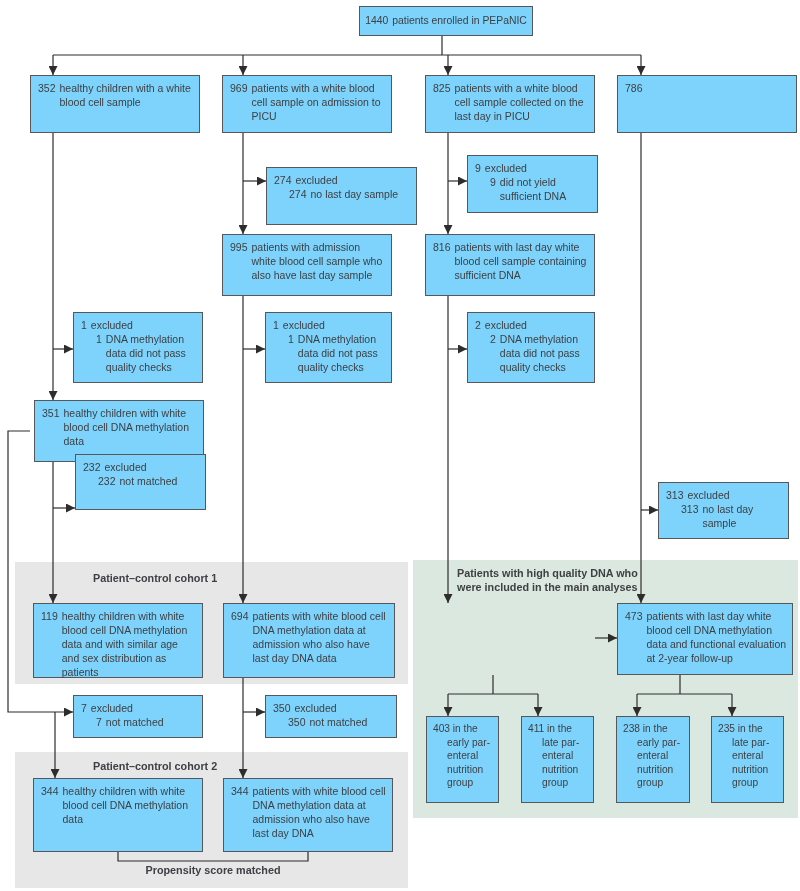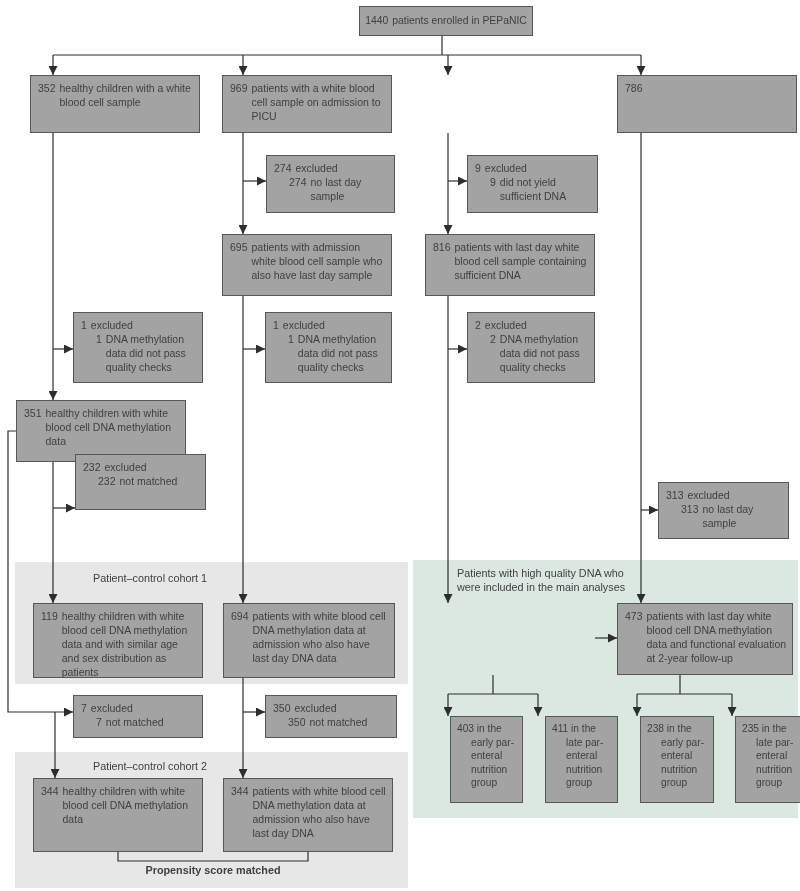--- a/index.html
+++ b/index.html
@@ -10,31 +10,31 @@
     --text:#3f4043;
   }
   html,body{margin:0;padding:0;background:#fff;}
   body{font-family:"Liberation Sans",sans-serif;color:var(--text);}
   .canvas{position:relative;width:800px;height:891px;background:#ffffff;overflow:hidden;}
   .region{position:absolute;z-index:1;}
   .region.gray{background:var(--region-gray);}
   .region.green{background:var(--region-green);}
   svg.lines{position:absolute;left:0;top:0;z-index:2;pointer-events:none;}
   .ln{stroke:var(--line);stroke-width:1.2;fill:none;}
-  .region-header{position:absolute;z-index:3;font-weight:normal;font-size:10.8px;line-height:1.32;white-space:pre-line;}
-  .box{position:absolute;z-index:3;background:#a3a3a3;border:1.4px solid var(--box-border);
+  .region-header{position:absolute;z-index:3;font-weight:bold;font-size:10.8px;line-height:1.32;white-space:pre-line;}
+  .box{position:absolute;z-index:3;background:#7dd3fc;border:1.4px solid var(--box-border);
        box-sizing:border-box;display:flex;align-items:flex-start;
        padding:6px 5px 4px 7px;font-size:10.5px;line-height:1.33;}
   .num{margin-right:4px;white-space:nowrap;}
   .txt{flex:1;min-width:0;}
   .box.center{justify-content:center;align-items:center;padding:2px;white-space:nowrap;font-size:10.4px;}
   .box.excl{display:block;}
   .excl-line{display:flex;}
   .excl-sub{margin-left:15px;}
-  .box.small{padding:5px 2px 4px 6px;font-size:10.2px;display:block;margin-left:24px;}
+  .box.small{padding:5px 2px 4px 6px;font-size:10.2px;display:block;}
   .hang{white-space:pre-line;padding-left:14px;text-indent:-14px;display:block;}
   .footnote{position:absolute;z-index:3;font-size:10.8px;text-align:center;font-weight:bold;}
 </style>
 </head>
 <body>
 
 <div class="canvas">
 
   <div class="region gray" style="left:15px;top:562px;width:393px;height:122px"></div>
   <div class="region green" style="left:413px;top:560px;width:385px;height:258px"></div>
@@ -88,25 +88,29 @@
   </div>
 
   <div class="box" style="left:30px;top:75px;width:170px;height:58px">
     <span class="num">352</span>
     <span class="txt">healthy children with a white blood cell sample</span>
   </div>
   <div class="box" style="left:222px;top:75px;width:170px;height:58px">
     <span class="num">969</span>
     <span class="txt">patients with a white blood cell sample on admission to PICU</span>
   </div>
+  <div class="box" style="left:425px;top:75px;width:170px;height:58px">
+    <span class="num">825</span>
+    <span class="txt">patients with a white blood cell sample collected on the last day in PICU</span>
+  </div>
   <div class="box" style="left:617px;top:75px;width:180px;height:58px">
     <span class="num">786</span>
   </div>
 
-  <div class="box excl" style="left:266px;top:155px;width:129px;height:58px">
+  <div class="box excl" style="left:266px;top:167px;width:151px;height:58px">
     <div class="excl-line">
         <span class="num">274</span>
         <span>excluded</span>
       </div>
     <div class="excl-line excl-sub">
         <span class="num">274</span>
         <span class="txt">no last day sample</span>
       </div>
   </div>
   <div class="box excl" style="left:467px;top:155px;width:131px;height:58px">
@@ -114,21 +118,21 @@
         <span class="num">9</span>
         <span>excluded</span>
       </div>
     <div class="excl-line excl-sub">
         <span class="num">9</span>
         <span class="txt">did not yield sufficient DNA</span>
       </div>
   </div>
 
   <div class="box" style="left:222px;top:234px;width:170px;height:62px">
-    <span class="num">695</span>
+    <span class="num">995</span>
     <span class="txt">patients with admission white blood cell sample who also have last day sample</span>
   </div>
   <div class="box" style="left:425px;top:234px;width:170px;height:62px">
     <span class="num">816</span>
     <span class="txt">patients with last day white blood cell sample containing sufficient DNA</span>
   </div>
 
   <div class="box excl" style="left:73px;top:312px;width:130px;height:71px">
     <div class="excl-line">
         <span class="num">1</span>
@@ -153,21 +157,21 @@
     <div class="excl-line">
         <span class="num">2</span>
         <span>excluded</span>
       </div>
     <div class="excl-line excl-sub">
         <span class="num">2</span>
         <span class="txt">DNA methylation data did not pass quality checks</span>
       </div>
   </div>
 
-  <div class="box" style="left:16px;top:400px;width:170px;height:62px">
+  <div class="box" style="left:34px;top:400px;width:170px;height:62px">
     <span class="num">351</span>
     <span class="txt">healthy children with white blood cell DNA methylation data</span>
   </div>
 
   <div class="box excl" style="left:75px;top:454px;width:131px;height:56px">
     <div class="excl-line">
         <span class="num">232</span>
         <span>excluded</span>
       </div>
     <div class="excl-line excl-sub">

